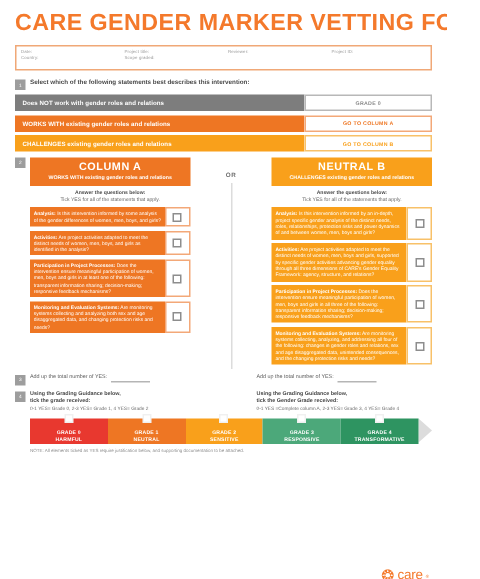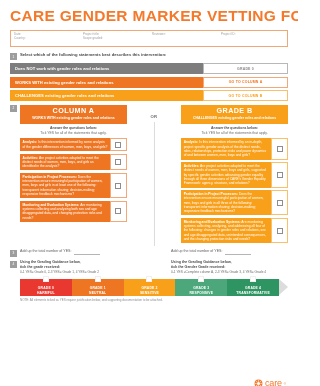--- a/index.html
+++ b/index.html
@@ -284,21 +284,21 @@
       </div>
     </div>
 
     <div class="colmid">
       <div class="ortext">OR</div>
       <div class="vline"></div>
     </div>
 
     <div class="col">
       <div class="colhead cb">
-        <div class="h">GRADE B</div>
+        <div class="h">NEUTRAL B</div>
         <div class="sub">CHALLENGES existing gender roles and relations</div>
       </div>
       <div class="answerlead">
         <b>Answer the questions below:</b><br>
         <span>Tick YES for all of the statements that apply.</span>
       </div>
 
       <div class="qcard">
         <div class="qbody qb">
           <b>Analysis:</b><span> Is this intervention informed by an in-depth, project specific gender analysis of the distinct needs, roles, relationships, protection risks and power dynamics of and between women, men, boys and girls?</span>

